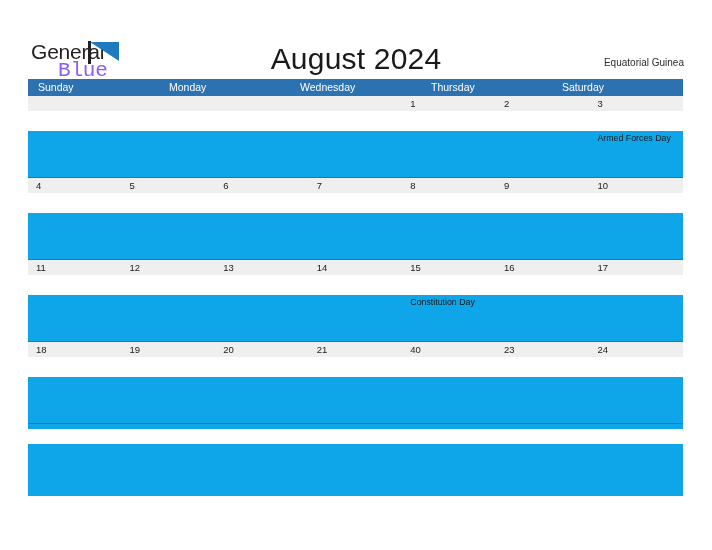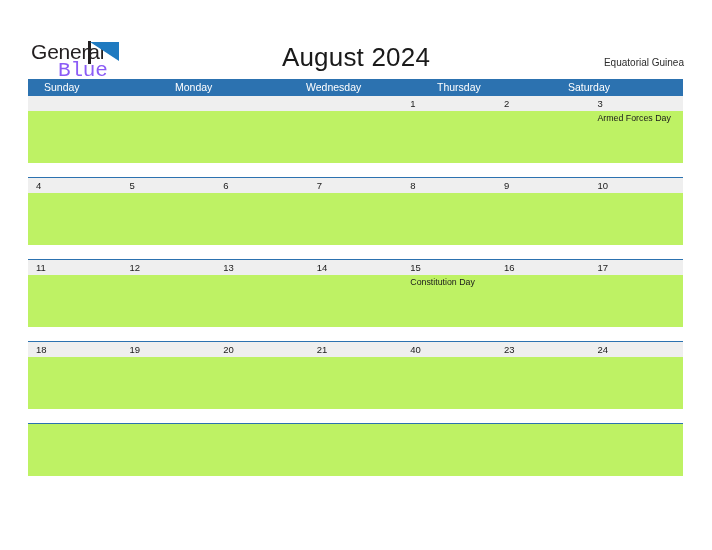--- a/index.html
+++ b/index.html
@@ -71,21 +71,21 @@
     background: #231f20;
   }
 
   
   .month-title {
     position: absolute;
     left: 0;
     right: 0;
     top: 30px;
     text-align: center;
-    font-size: 26px;
+    font-size: 30px;
     font-weight: 400;
     color: #1a1a1a;
     letter-spacing: 0.2px;
   }
 
   
   .region-label {
     position: absolute;
     right: 28px;
     top: 45px;
@@ -105,21 +105,21 @@
   .weekday-row {
     display: flex;
     background: #2c72b0;
     height: 17px;
   }
   .weekday-cell {
     flex: 1 1 0;
     color: #ffffff;
     font-size: 10.5px;
     line-height: 17px;
-    padding-left: 16px;
+    padding-left: 10px;
     box-sizing: border-box;
     white-space: nowrap;
     overflow: hidden;
   }
 
   .week-row {
     position: relative;
     height: 81px;
     border-top: 1px solid #2c72b0;
   }
@@ -135,21 +135,22 @@
     flex: 1 1 0;
     font-size: 9.5px;
     line-height: 15px;
     color: #1a1a1a;
     padding-left: 8px;
     box-sizing: border-box;
   }
   .event-strip {
     display: flex;
     height: 52px;
-    background: #bef264;
+    background: #0ea5e9;
+    margin-top: 20px;
   }
   .event-cell {
     flex: 1 1 0;
     padding: 2px 4px 0 8px;
     box-sizing: border-box;
   }
   .event-text {
     font-size: 8.8px;
     line-height: 11px;
     color: #1a1a1a;

